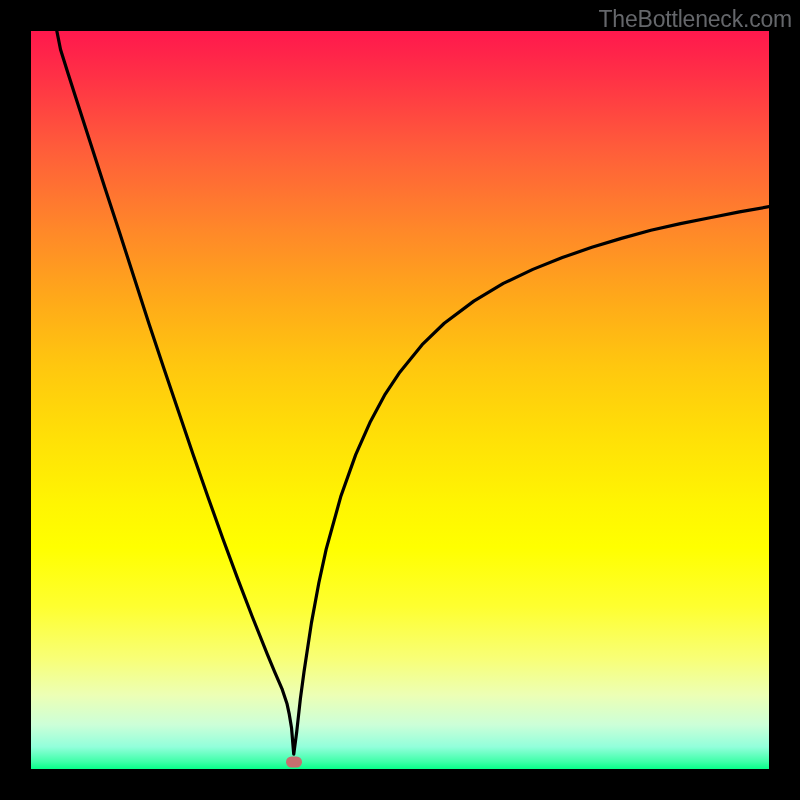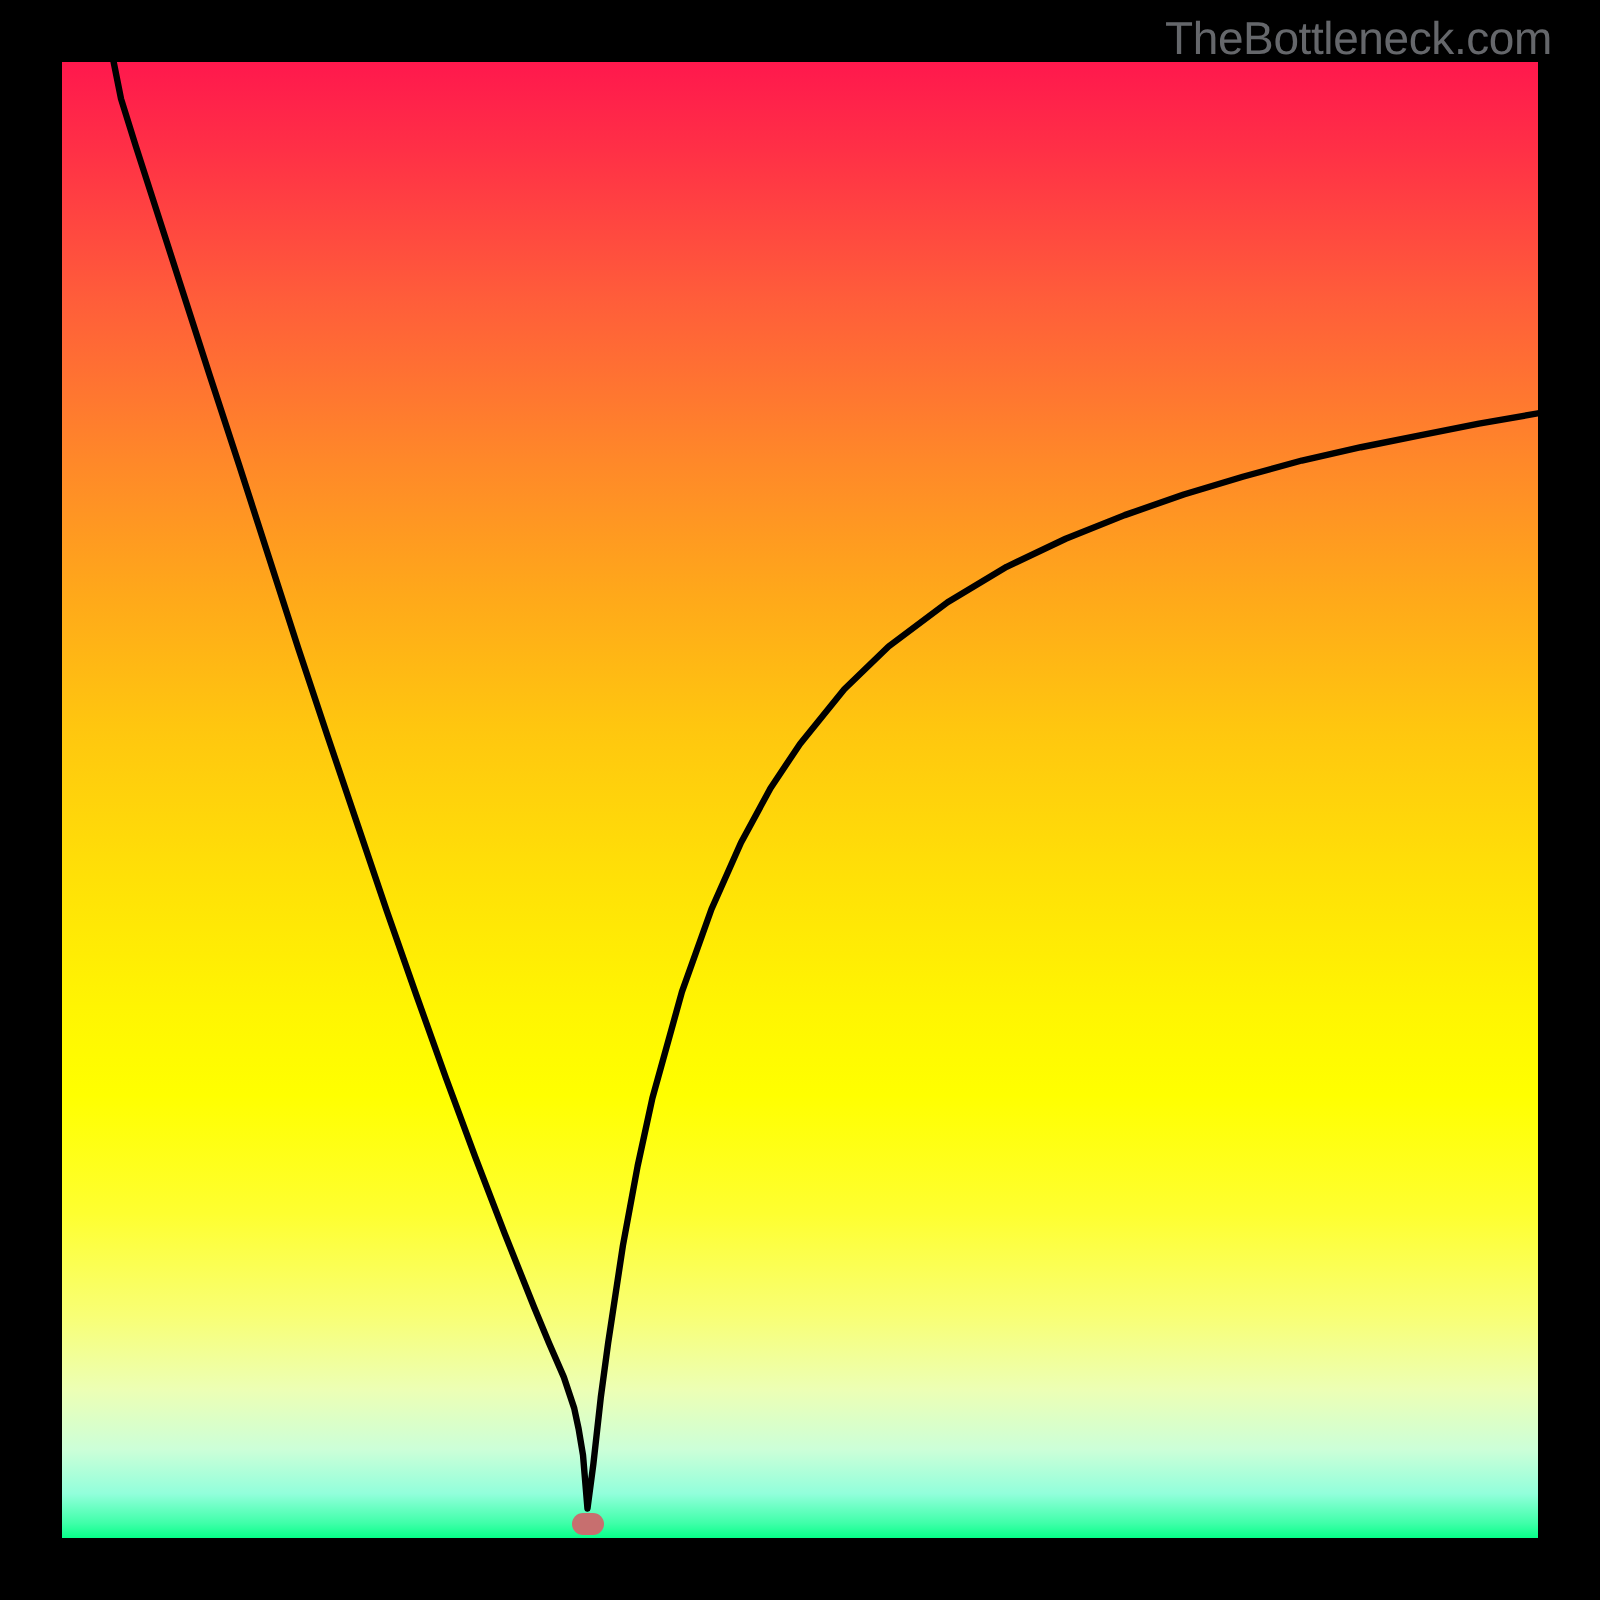--- a/index.html
+++ b/index.html
@@ -31,21 +31,21 @@
       #f8ff76 85%,
       #ecffb5 90%,
       #ccffd8 94%,
       #92ffdb 97%,
       #3fffa9 99%,
       #07ff89 100%);
   }
   .watermark {
     position: absolute;
     top: 6px;
-    right: 24px;
+    right: 8px;
     font-size: 23px;
     font-weight: 500;
     color: #65676b;
     letter-spacing: -0.2px;
   }
   svg.curve {
     position: absolute;
     left: 0;
     top: 0;
     width: 738px;

